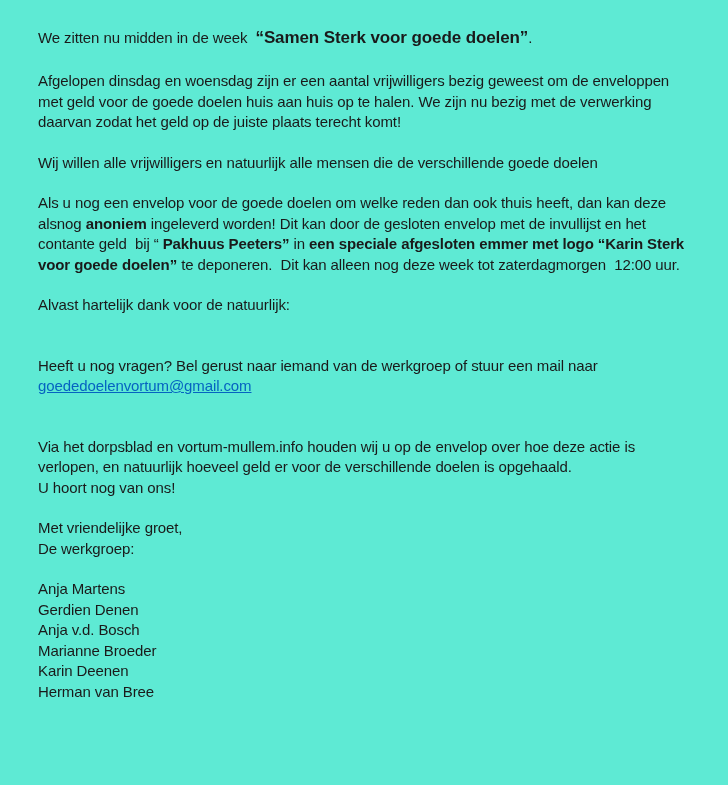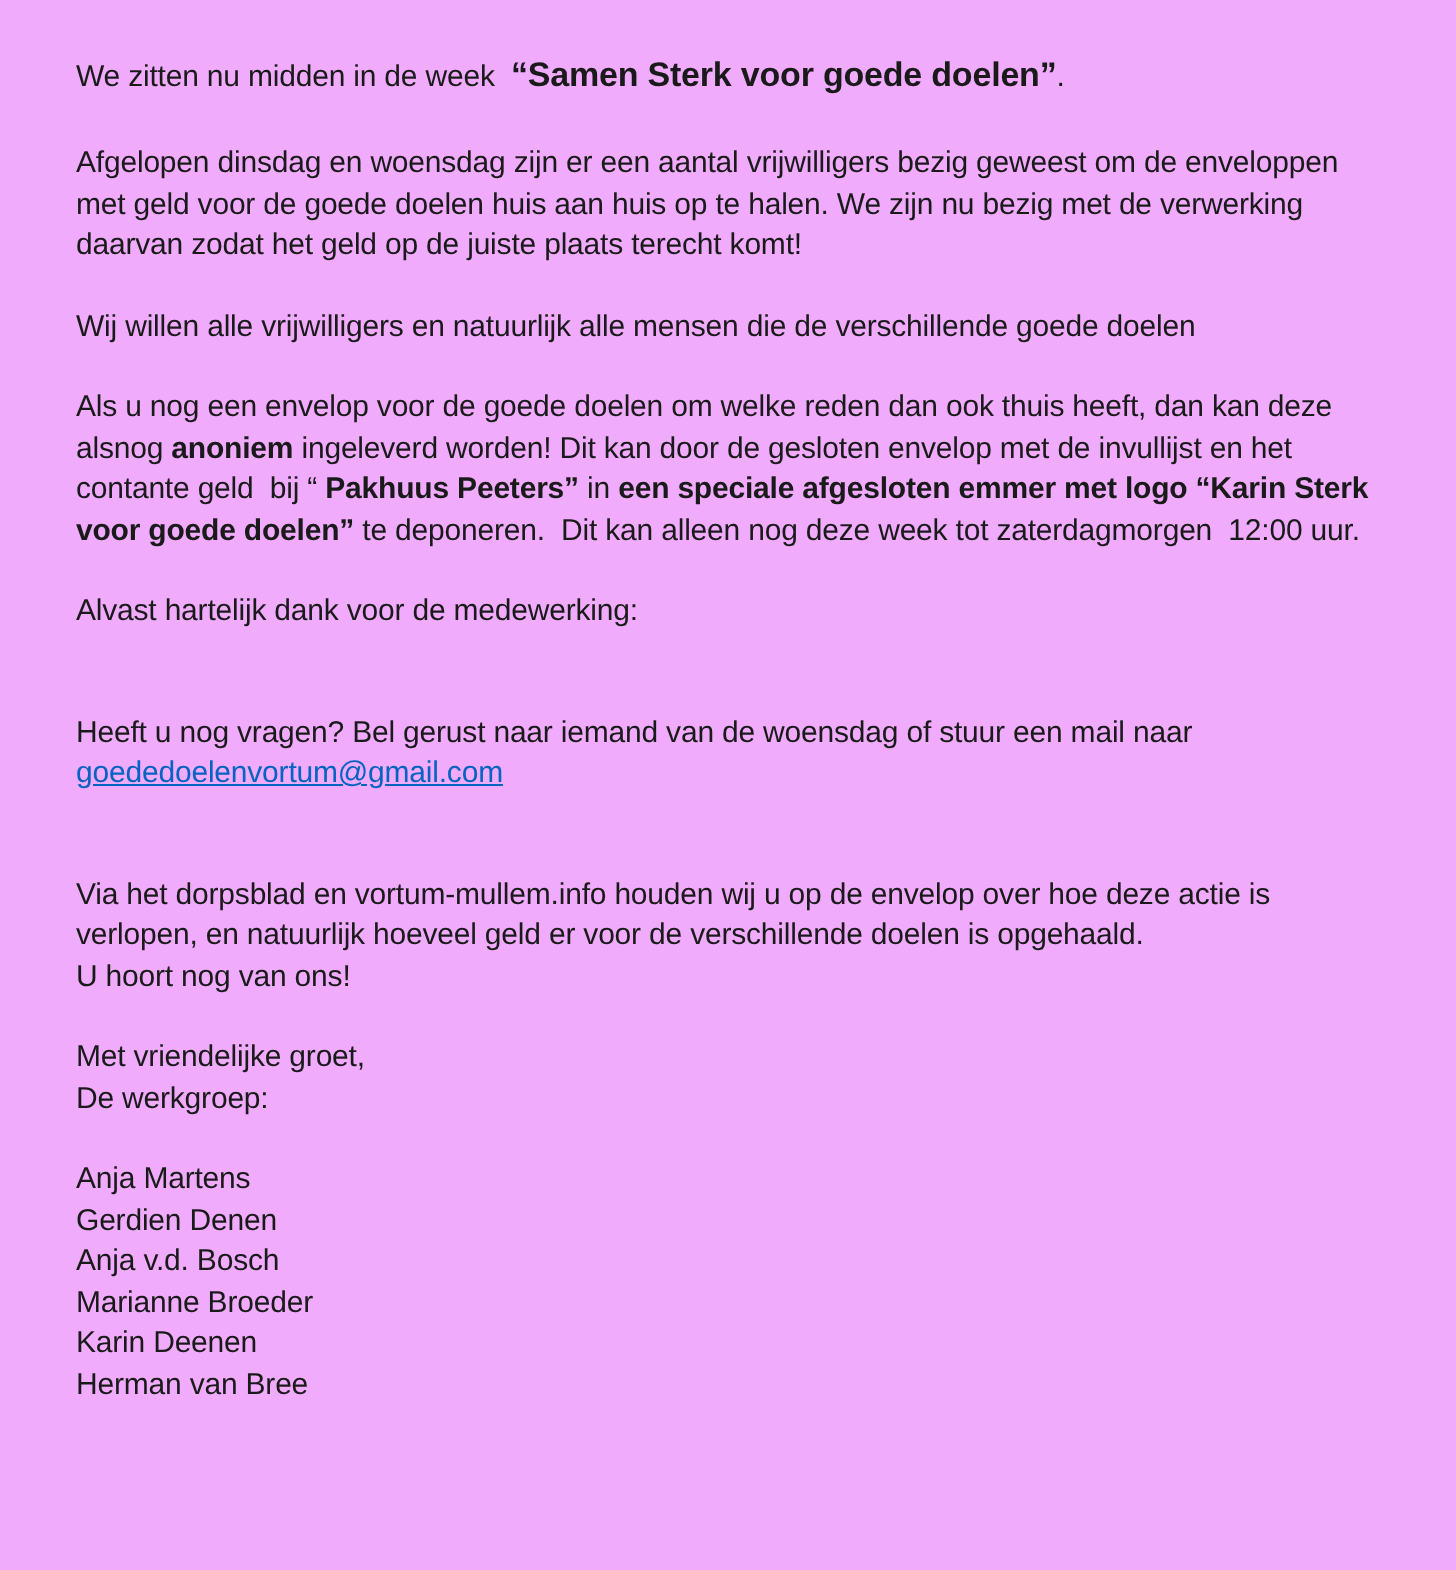--- a/index.html
+++ b/index.html
@@ -12,21 +12,21 @@
     height: 785px;
     overflow: hidden;
     font-family: "Liberation Sans", "DejaVu Sans", sans-serif;
     color: #1a1a1a;
   }
   .page {
     box-sizing: border-box;
     width: 728px;
     height: 785px;
     padding: 26px 42px 0 38px;
-    background: #f0abfc;
+    background: #5eead4;
   }
   .para {
     margin: 0 0 20px 0;
   }
   .para.gap-large {
     margin-bottom: 40px;
   }
   .line {
     white-space: pre;
     font-size: 15px;
@@ -71,25 +71,25 @@
   </div>
 
   <div class="para">
     <div class="line">Als u nog een envelop voor de goede doelen om welke reden dan ook thuis heeft, dan kan deze</div>
     <div class="line"><span>alsnog </span><b class="seg">anoniem</b><span> ingeleverd worden! Dit kan door de gesloten envelop met de invullijst en het</span></div>
     <div class="line"><span>contante geld  bij “ </span><b class="seg">Pakhuus Peeters”</b><span> in </span><b class="seg">een speciale afgesloten emmer met logo “Karin Sterk</b></div>
     <div class="line"><b class="seg">voor goede doelen”</b><span> te deponeren.  Dit kan alleen nog deze week tot zaterdagmorgen  12:00 uur.</span></div>
   </div>
 
   <div class="para gap-large">
-    <div class="line">Alvast hartelijk dank voor de medewerking:</div>
+    <div class="line">Alvast hartelijk dank voor de natuurlijk:</div>
   </div>
 
   <div class="para gap-large">
-    <div class="line">Heeft u nog vragen? Bel gerust naar iemand van de woensdag of stuur een mail naar</div>
+    <div class="line">Heeft u nog vragen? Bel gerust naar iemand van de werkgroep of stuur een mail naar</div>
     <div class="line"><a class="email" href="#">goededoelenvortum@gmail.com</a></div>
   </div>
 
   <div class="para">
     <div class="line">Via het dorpsblad en vortum-mullem.info houden wij u op de envelop over hoe deze actie is</div>
     <div class="line">verlopen, en natuurlijk hoeveel geld er voor de verschillende doelen is opgehaald.</div>
     <div class="line">U hoort nog van ons!</div>
   </div>
 
   <div class="para">

